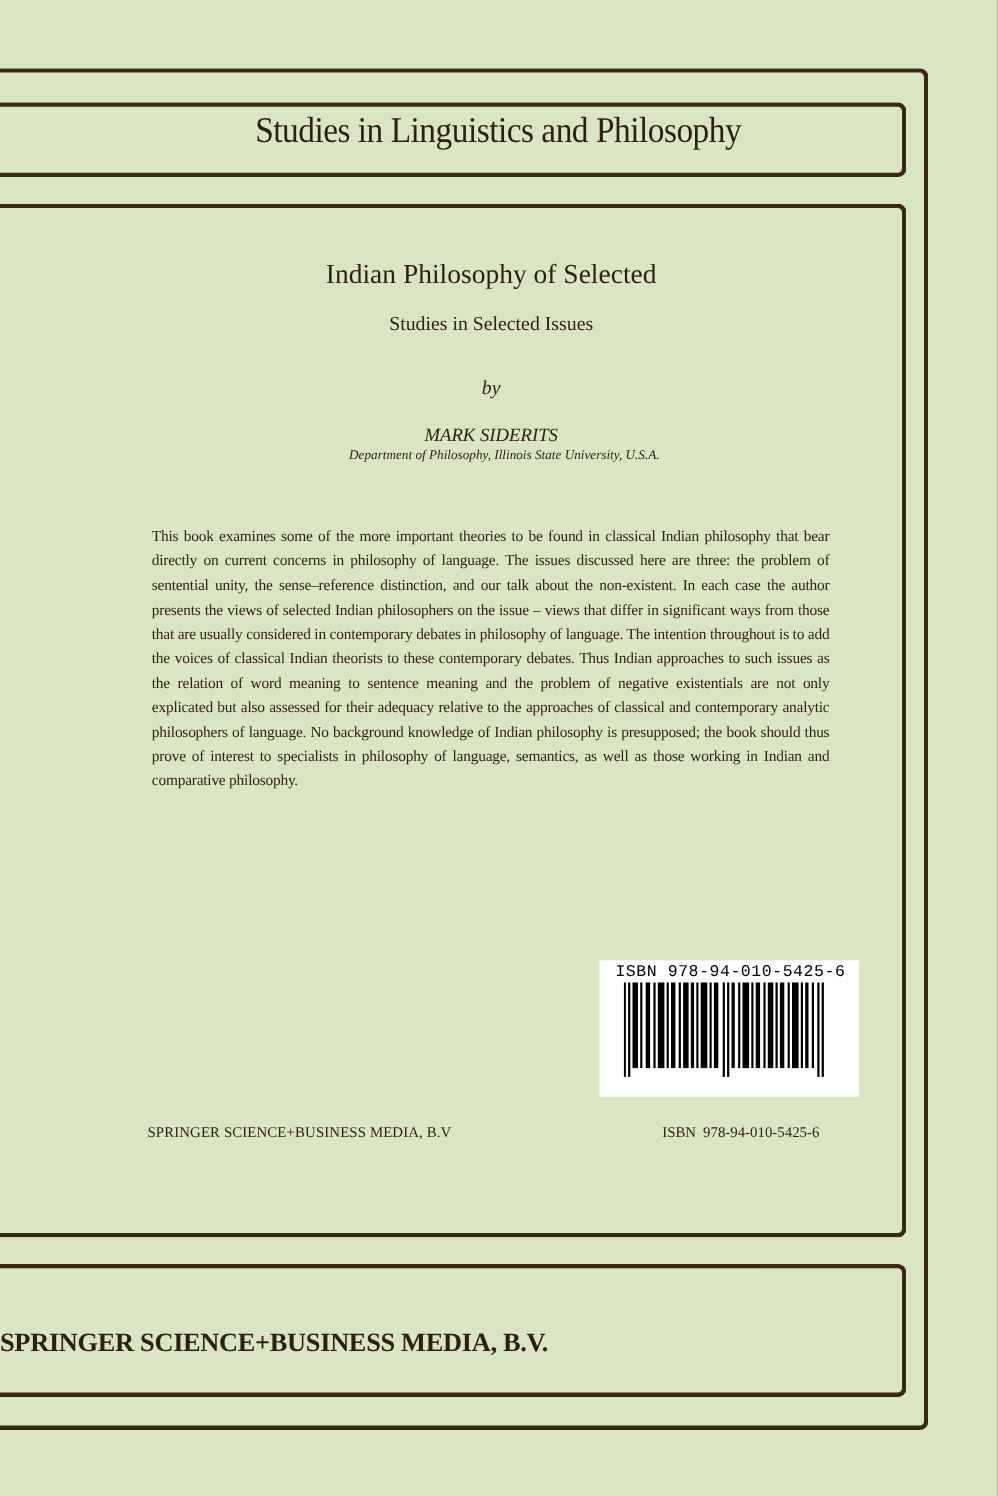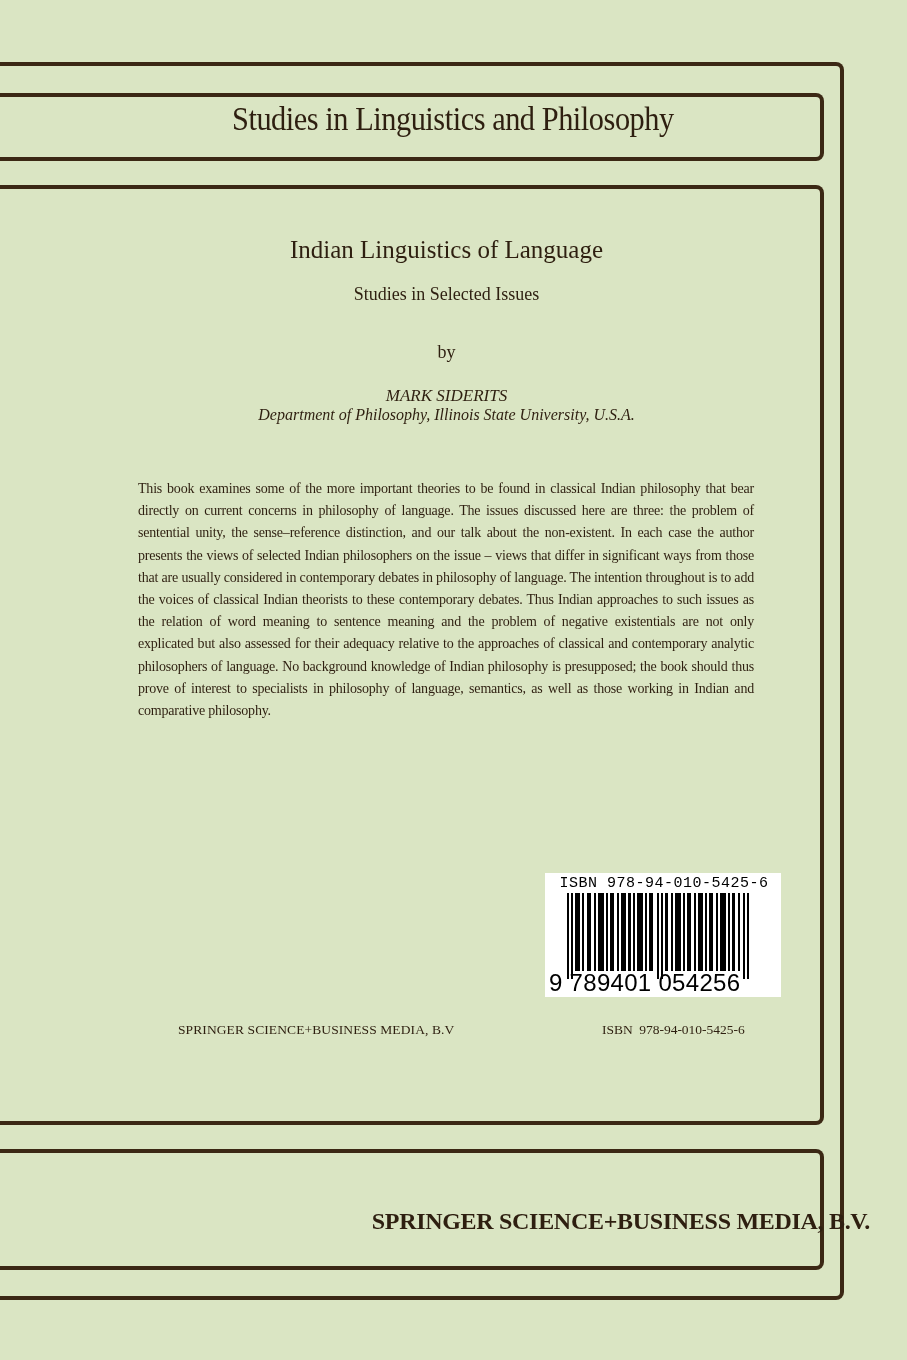--- a/index.html
+++ b/index.html
@@ -19,23 +19,23 @@
     #footer-box { left: -10px; top: 1149px; width: 830px; height: 113px; }
 
     .series-title {
       position: absolute; left: 0; width: 907px; top: 101px; text-align: center;
       font-size: 33px; letter-spacing: -0.5px; transform: scaleX(0.92); transform-origin: 446px 0;
       left: 0;
     }
     .center { position: absolute; left: 0; width: 893px; text-align: center; }
     .book-title { top: 236px; font-size: 25px; }
     .subtitle { top: 284px; font-size: 18px; }
-    .by { top: 342px; font-size: 18px; }
+    .by { top: 342px; font-size: 18px; font-style: italic; }
     .author { top: 386px; font-size: 17px; font-style: italic; }
-    .affil { top: 406px; font-size: 16px; font-style: italic; }
+    .affil { top: 406px; font-size: 12px; font-style: italic; padding-left: 12px; }
 
     .blurb {
       position: absolute; left: 138px; width: 616px; top: 478px;
       font-size: 14px; line-height: 22.2px; text-align: justify;
       letter-spacing: -0.2px;
     }
 
     .barcode {
       position: absolute; left: 545px; top: 873px; width: 236px; height: 124px;
       background: #ffffff;
@@ -45,41 +45,41 @@
       font-family: "Liberation Mono", "DejaVu Sans Mono", monospace; font-size: 15px; color: #000;
       letter-spacing: 0.5px;
     }
     .barcode svg { position: absolute; left: 22px; top: 20px; }
     .barcode .digits {
       position: absolute; left: 4px; top: 96px; font-family: "Liberation Sans", "DejaVu Sans", sans-serif;
       font-size: 24px; color: #000; letter-spacing: 0.3px; white-space: pre;
     }
 
     .bottom-left {
-      position: absolute; left: 134px; top: 1022px; font-size: 13.5px; letter-spacing: 0.1px; margin-left: 44px;
+      position: absolute; left: 134px; top: 1022px; font-size: 13.5px; letter-spacing: 0.1px;
     }
     .bottom-right {
       position: absolute; left: 602px; top: 1022px; font-size: 13.5px; word-spacing: 3px;
     }
     .publisher {
-      position: absolute; left: 0; width: 870px; text-align: right; top: 1208px; font-size: 24px;
+      position: absolute; left: 0; width: 870px; text-align: left; top: 1208px; font-size: 24px;
       font-weight: bold; letter-spacing: -0.3px;
     }
   </style>
 </head>
 <body>
 
 <div id="outer-frame" class="frame"></div>
 <div id="header-box" class="frame"></div>
 <div id="content-box" class="frame"></div>
 <div id="footer-box" class="frame"></div>
 
 <div class="series-title">Studies in Linguistics and Philosophy</div>
 
-<div class="center book-title">Indian Linguistics of Language</div>
+<div class="center book-title">Indian Philosophy of Selected</div>
 <div class="center subtitle">Studies in Selected Issues</div>
 <div class="center by">by</div>
 <div class="center author">MARK SIDERITS</div>
 <div class="center affil">Department of Philosophy, Illinois State University, U.S.A.</div>
 
 <div class="blurb">This book examines some of the more important theories to be found in classical Indian philosophy that bear directly on current concerns in philosophy of language. The issues discussed here are three: the problem of sentential unity, the sense–reference distinction, and our talk about the non-existent. In each case the author presents the views of selected Indian philosophers on the issue – views that differ in significant ways from those that are usually considered in contemporary debates in philosophy of language. The intention throughout is to add the voices of classical Indian theorists to these contemporary debates. Thus Indian approaches to such issues as the relation of word meaning to sentence meaning and the problem of negative existentials are not only explicated but also assessed for their adequacy relative to the approaches of classical and contemporary analytic philosophers of language. No background knowledge of Indian philosophy is presupposed; the book should thus prove of interest to specialists in philosophy of language, semantics, as well as those working in Indian and comparative philosophy.</div>
 
 <div class="barcode">
   <div class="isbn-top">ISBN 978-94-010-5425-6</div>
   <svg width="190" height="86">
@@ -113,19 +113,18 @@
       <rect x="142" y="0" width="4" height="78"></rect>
         <rect x="149" y="0" width="2" height="78"></rect>
       <rect x="153" y="0" width="6" height="78"></rect>
         <rect x="161" y="0" width="2" height="78"></rect>
       <rect x="165" y="0" width="3" height="78"></rect>
         <rect x="171" y="0" width="2" height="78"></rect>
       <rect x="176" y="0" width="2" height="86"></rect>
         <rect x="180" y="0" width="2" height="86"></rect>
     </g>
   </svg>
-  <div class="digits">9 789401 054256</div>
 </div>
 
 <div class="bottom-left">SPRINGER SCIENCE+BUSINESS MEDIA, B.V</div>
 <div class="bottom-right">ISBN  978-94-010-5425-6</div>
 
 <div class="publisher">SPRINGER SCIENCE+BUSINESS MEDIA, B.V.</div>
 
 </body></html>

